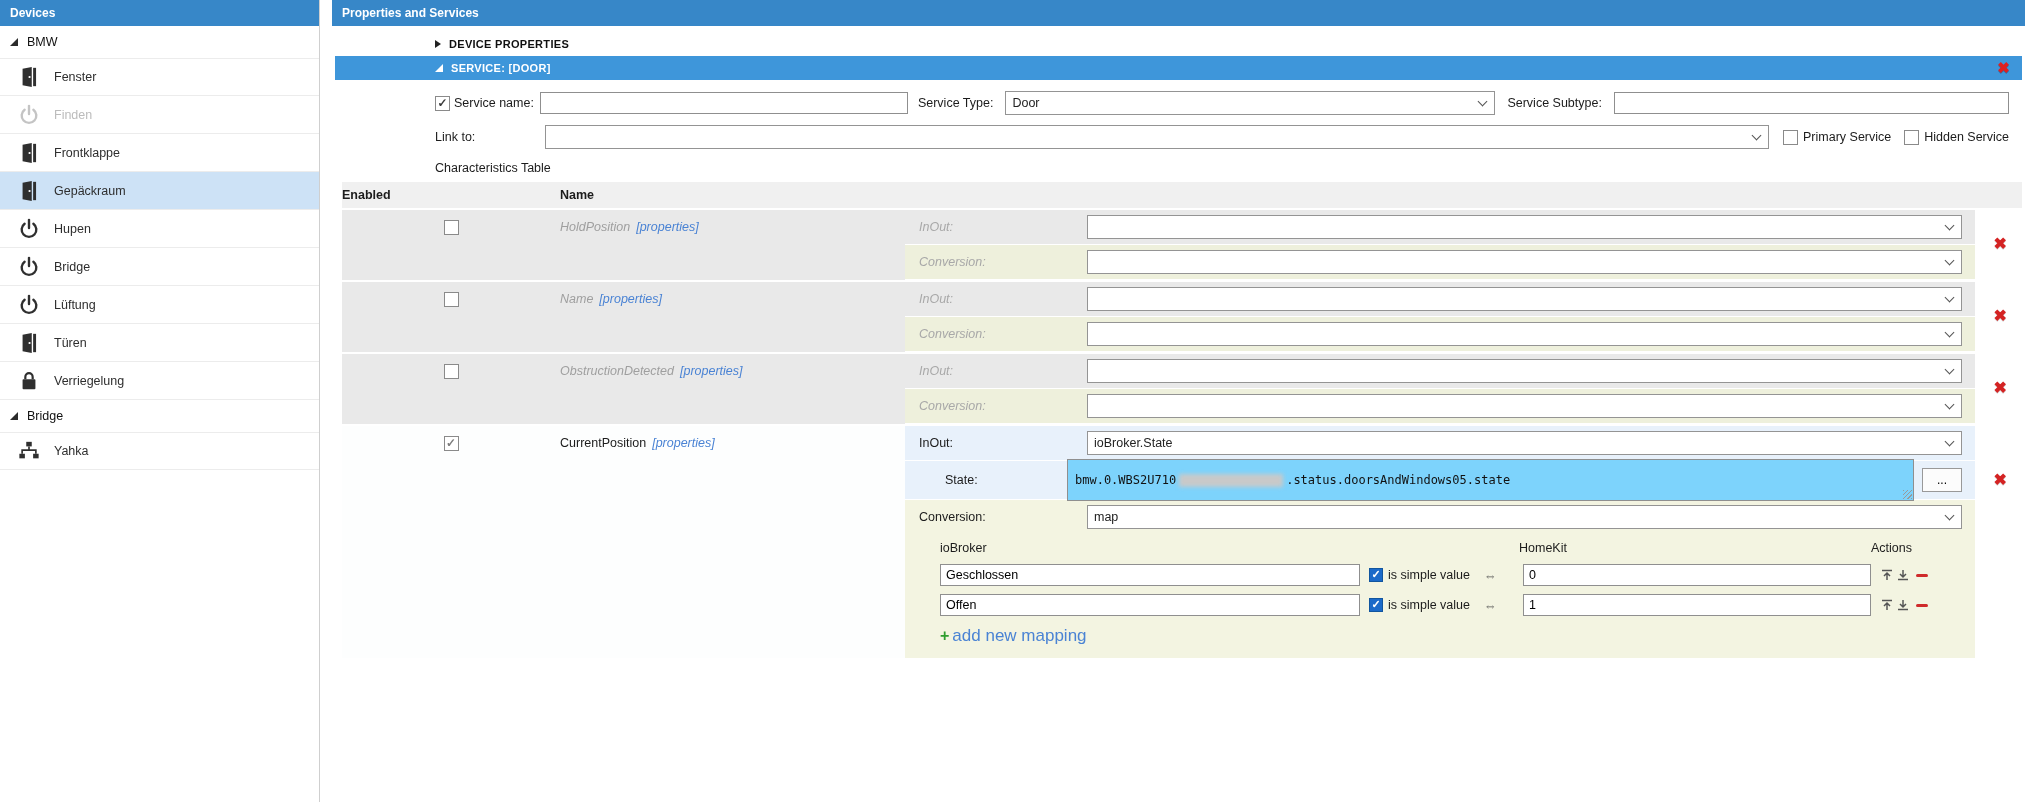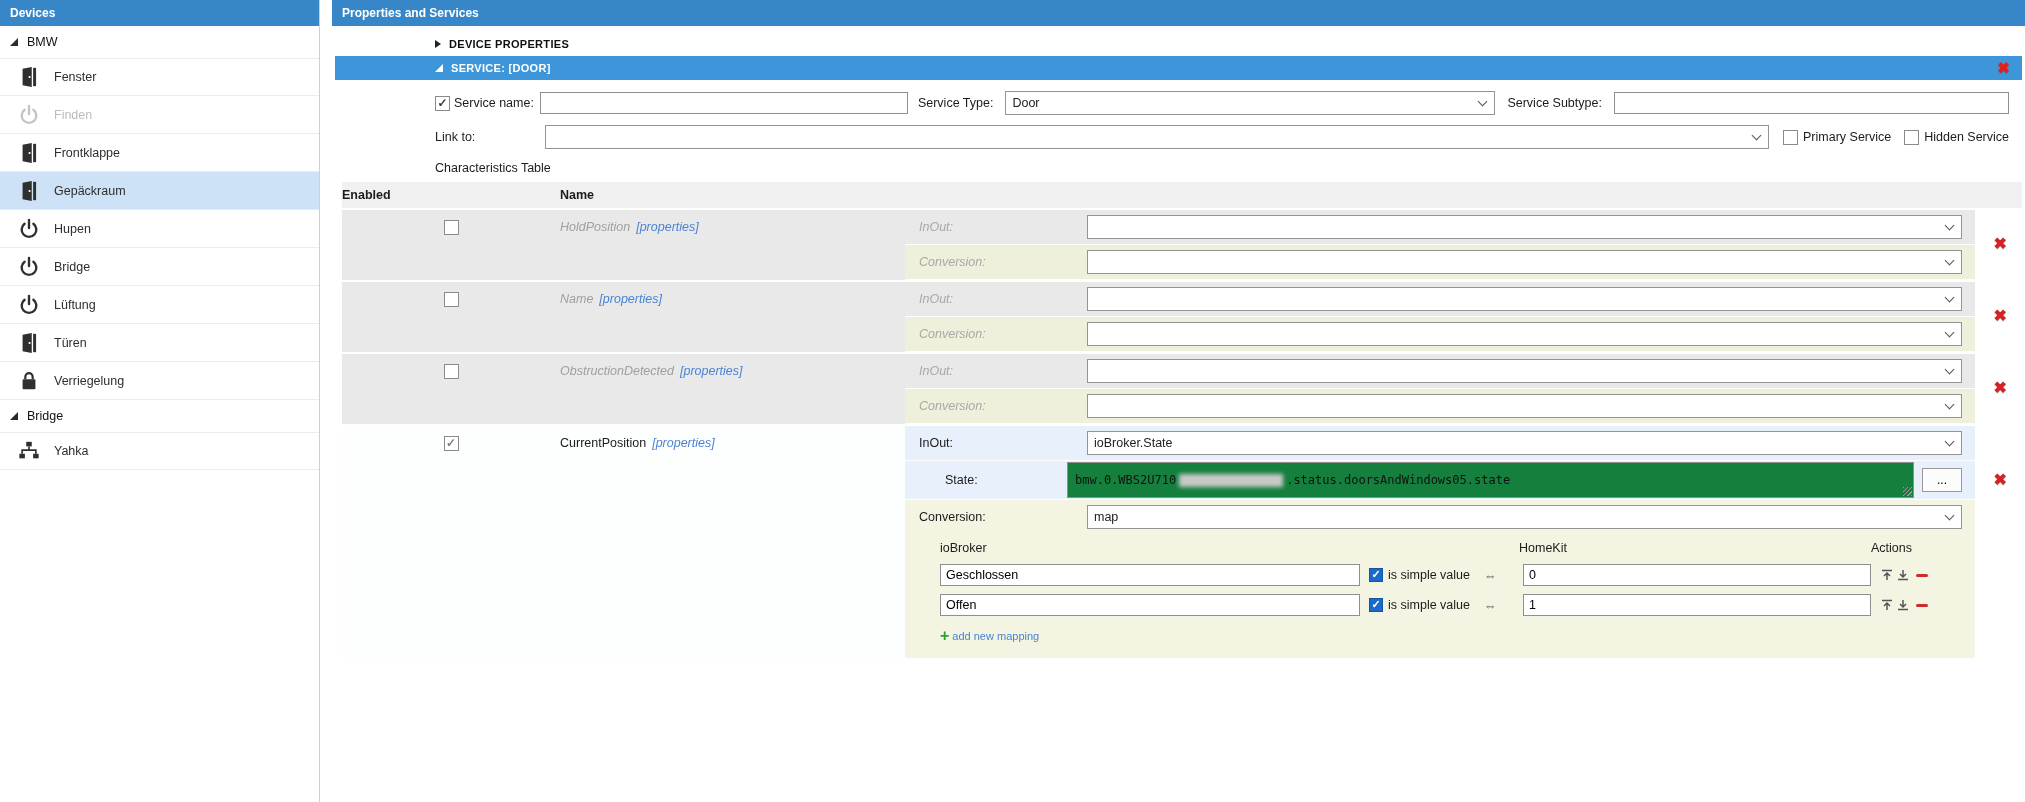--- a/index.html
+++ b/index.html
@@ -82,41 +82,41 @@
   .char-row.off .cname  { color:#9f9f9f; font-style:italic; }
   .char-row.off .slabel { color:#a8a8a8; font-style:italic; }
 
   .char-row.on .c-enabled, .char-row.on .c-name { background:#fdfefe; }
   .char-row.on .sub.inout, .char-row.on .sub.state { background:#e8f1fb; }
   .char-row.on .sub.conv { background:#f3f4e1; margin-bottom:0; }
   .char-row.on .cname { color:#1c1c1c; }
 
   .sub.state { height:38px; }
   .slabel2 { width:162px; flex:0 0 162px; padding-left:40px; font-size:12.5px; }
-  .ta { flex:1; height:36px; background:#15803d; border:1px solid #8f8f8f; display:flex; align-items:center; padding:0 7px; position:relative; font-family:"DejaVu Sans Mono", monospace; font-size:12px; color:#111; overflow:hidden; }
+  .ta { flex:1; height:42px; background:#7dd3fc; border:1px solid #8f8f8f; display:flex; align-items:center; padding:0 7px; position:relative; font-family:"DejaVu Sans Mono", monospace; font-size:12px; color:#111; overflow:hidden; }
   .redact { display:inline-block; width:104px; height:13px; background:#c9c9c9; filter:blur(2px); margin:0 3px; }
   .grip { position:absolute; right:1px; bottom:1px; width:9px; height:9px; background:repeating-linear-gradient(135deg,#9a9a9a 0 1px,transparent 1px 3px); cursor:nwse-resize; }
   .more { width:40px; height:24px; margin:0 13px 0 8px; border:1px solid #999; background:#fcfcfc; font-size:12px; line-height:1; cursor:pointer; }
 
   
   .mapping { background:#f3f4e1; padding:2px 13px 10px 35px; }
   .map-head { display:flex; align-items:center; height:24px; font-size:12.5px; }
   .mh-io { width:579px; } .mh-hk { width:352px; }
   .map-row { display:flex; align-items:center; height:30px; white-space:nowrap; }
   .map-row .io { width:420px; height:22px; }
   .map-row .cb { margin-left:9px; }
   .map-row .isv { margin-left:5px; font-size:12.5px; }
   .swap { margin-left:13px; color:#555; font-size:13px; width:14px; text-align:center; }
   .map-row .hk { width:348px; height:22px; margin-left:26px; }
   .acts { display:flex; align-items:center; gap:4px; margin-left:10px; }
   .act-ic { width:12px; height:12px; display:block; cursor:pointer; }
   .minus { width:12px; height:3px; background:#cf2b2b; border-radius:2px; margin-left:3px; cursor:pointer; }
   .map-add { display:flex; align-items:center; height:24px; margin-top:4px; }
   .plus { color:#2f9e2f; font-weight:700; font-size:16px; margin-right:3px; line-height:1; }
-  .addlink { color:#4a83d4; text-decoration:none; font-size:11px; cursor:pointer;text-align:right; }
+  .addlink { color:#4a83d4; text-decoration:none; font-size:17px; cursor:pointer;text-align:right; }
 </style>
 </head>
 <body>
 
 <svg width="0" height="0" style="position:absolute" aria-hidden="true">
   <defs>
     <symbol id="sym-door" viewBox="0 0 24 24">
       <path d="M5 3 L15 1 L15 23 L5 21 Z" fill="currentColor"></path>
       <rect x="16.5" y="2" width="3.2" height="20" fill="currentColor"></rect>
       <circle cx="12.6" cy="12" r="1.2" fill="#fff"></circle>

